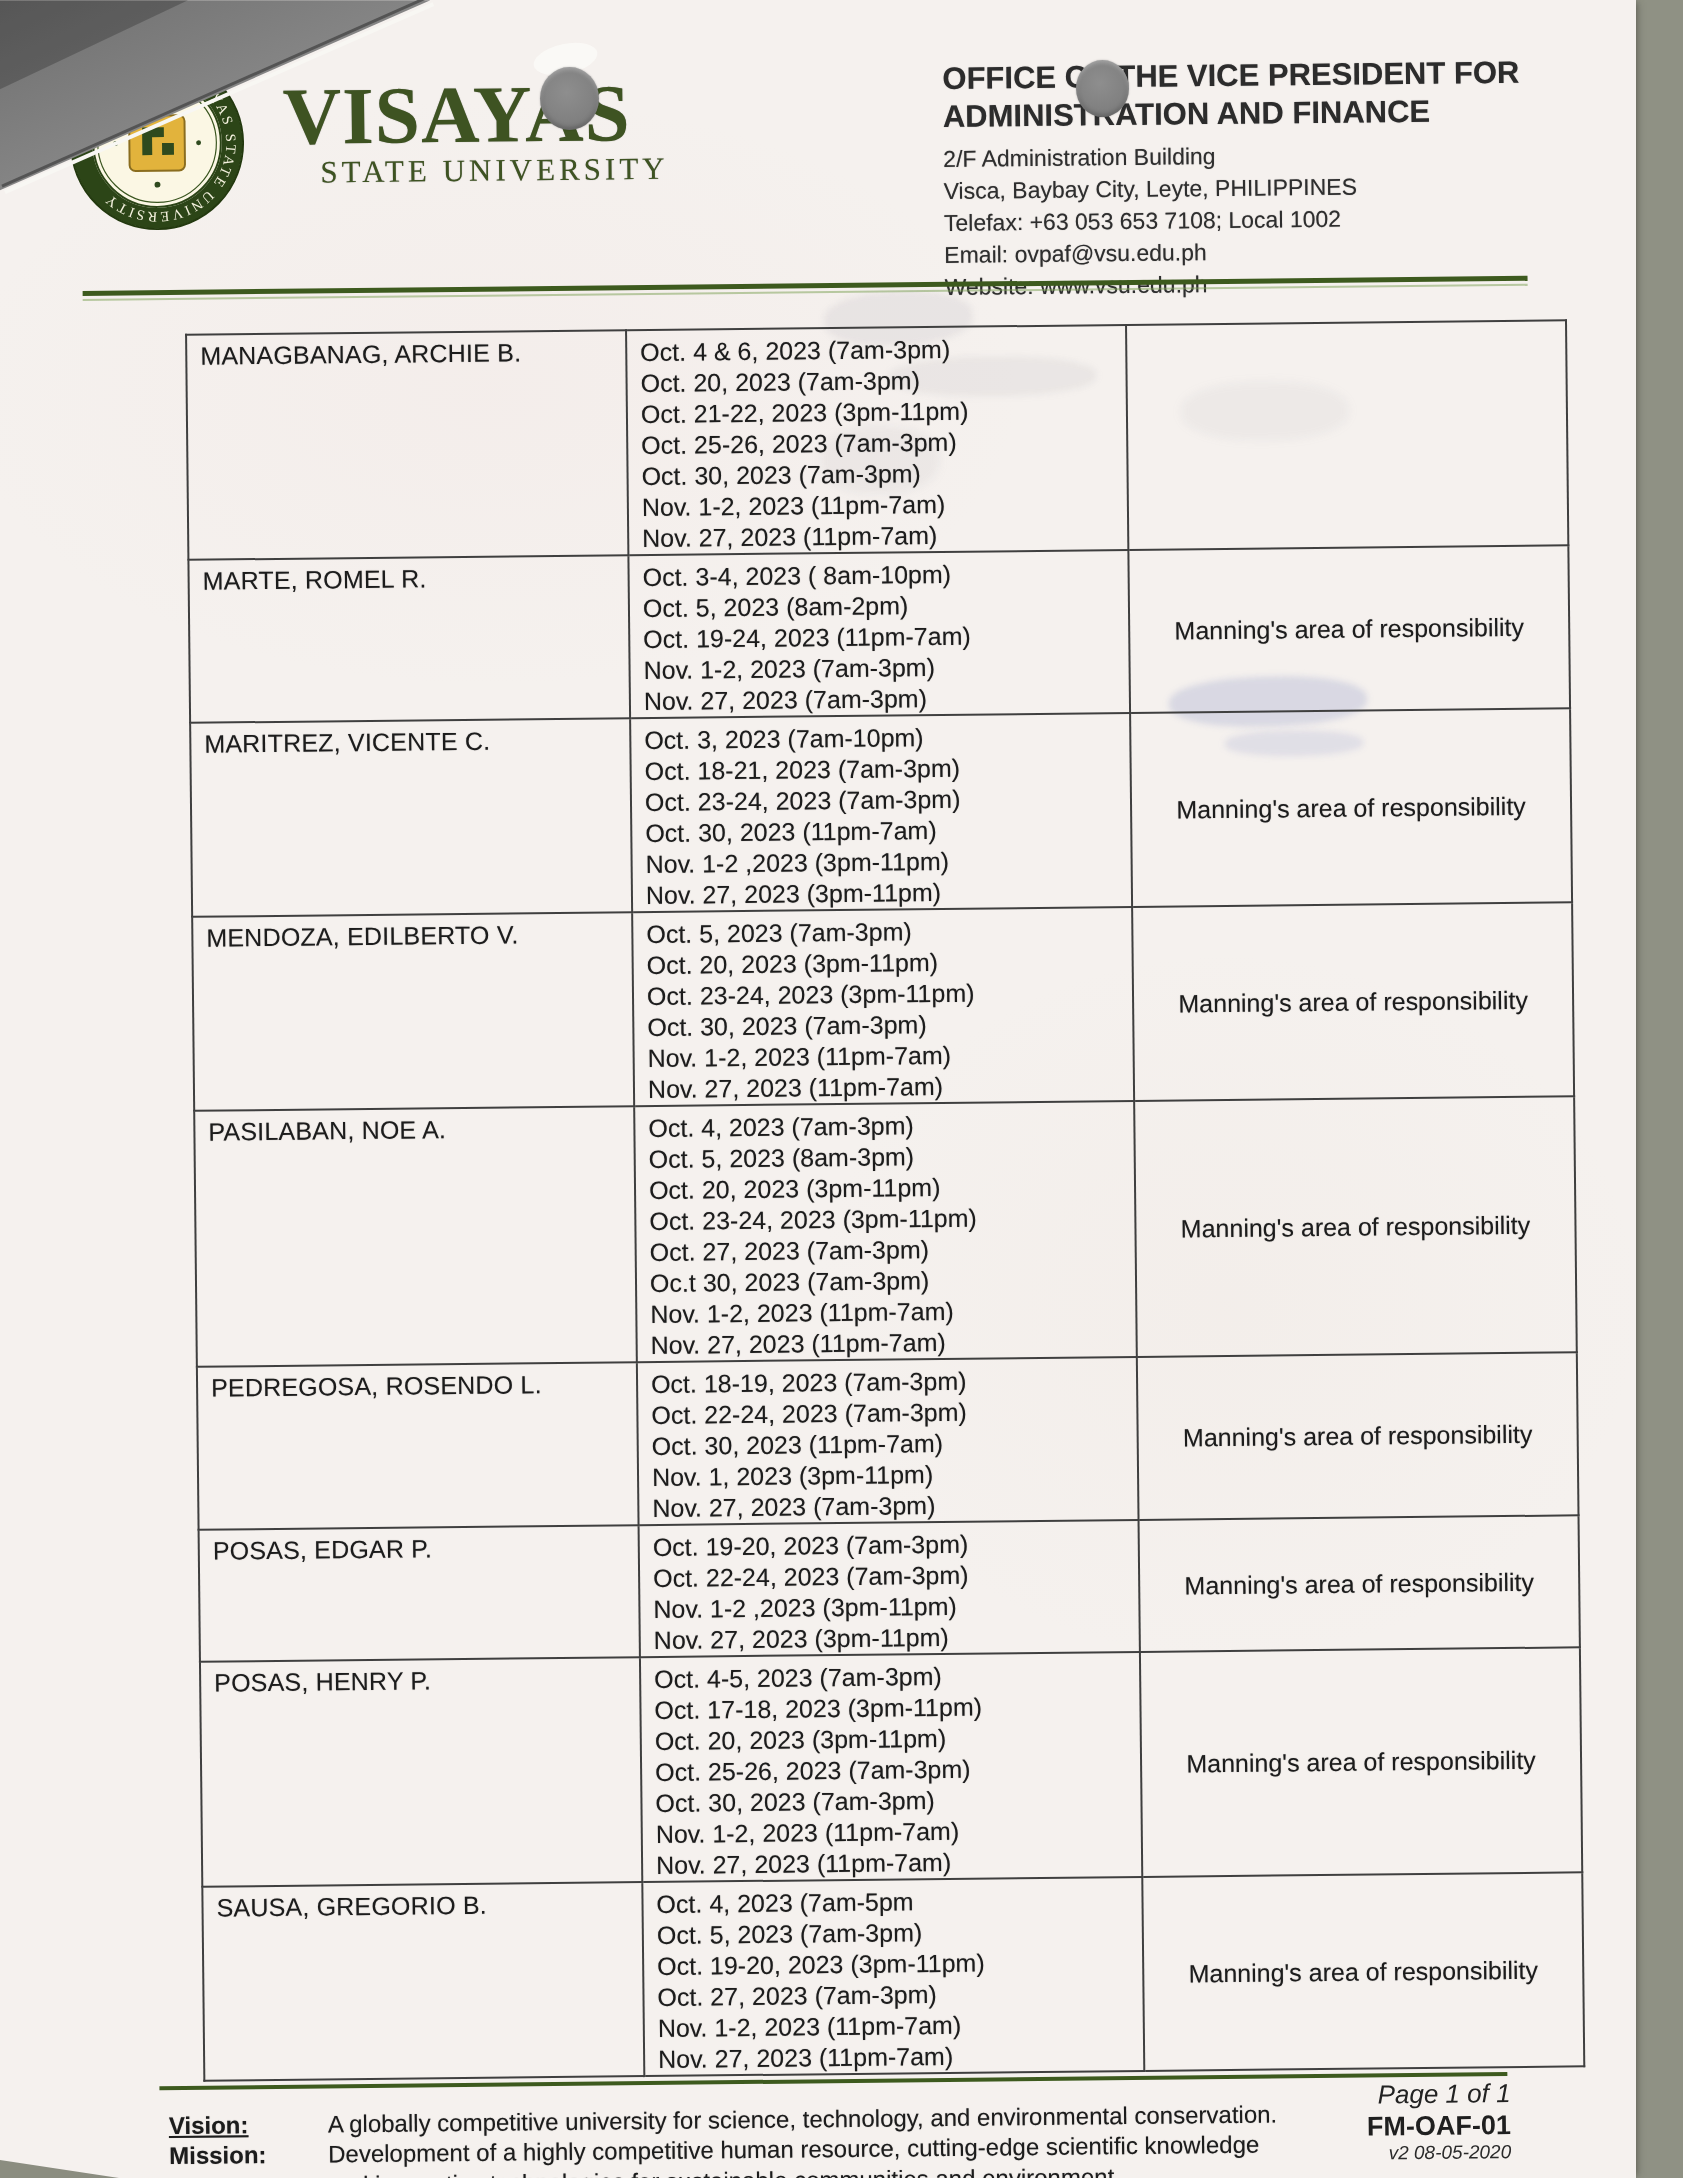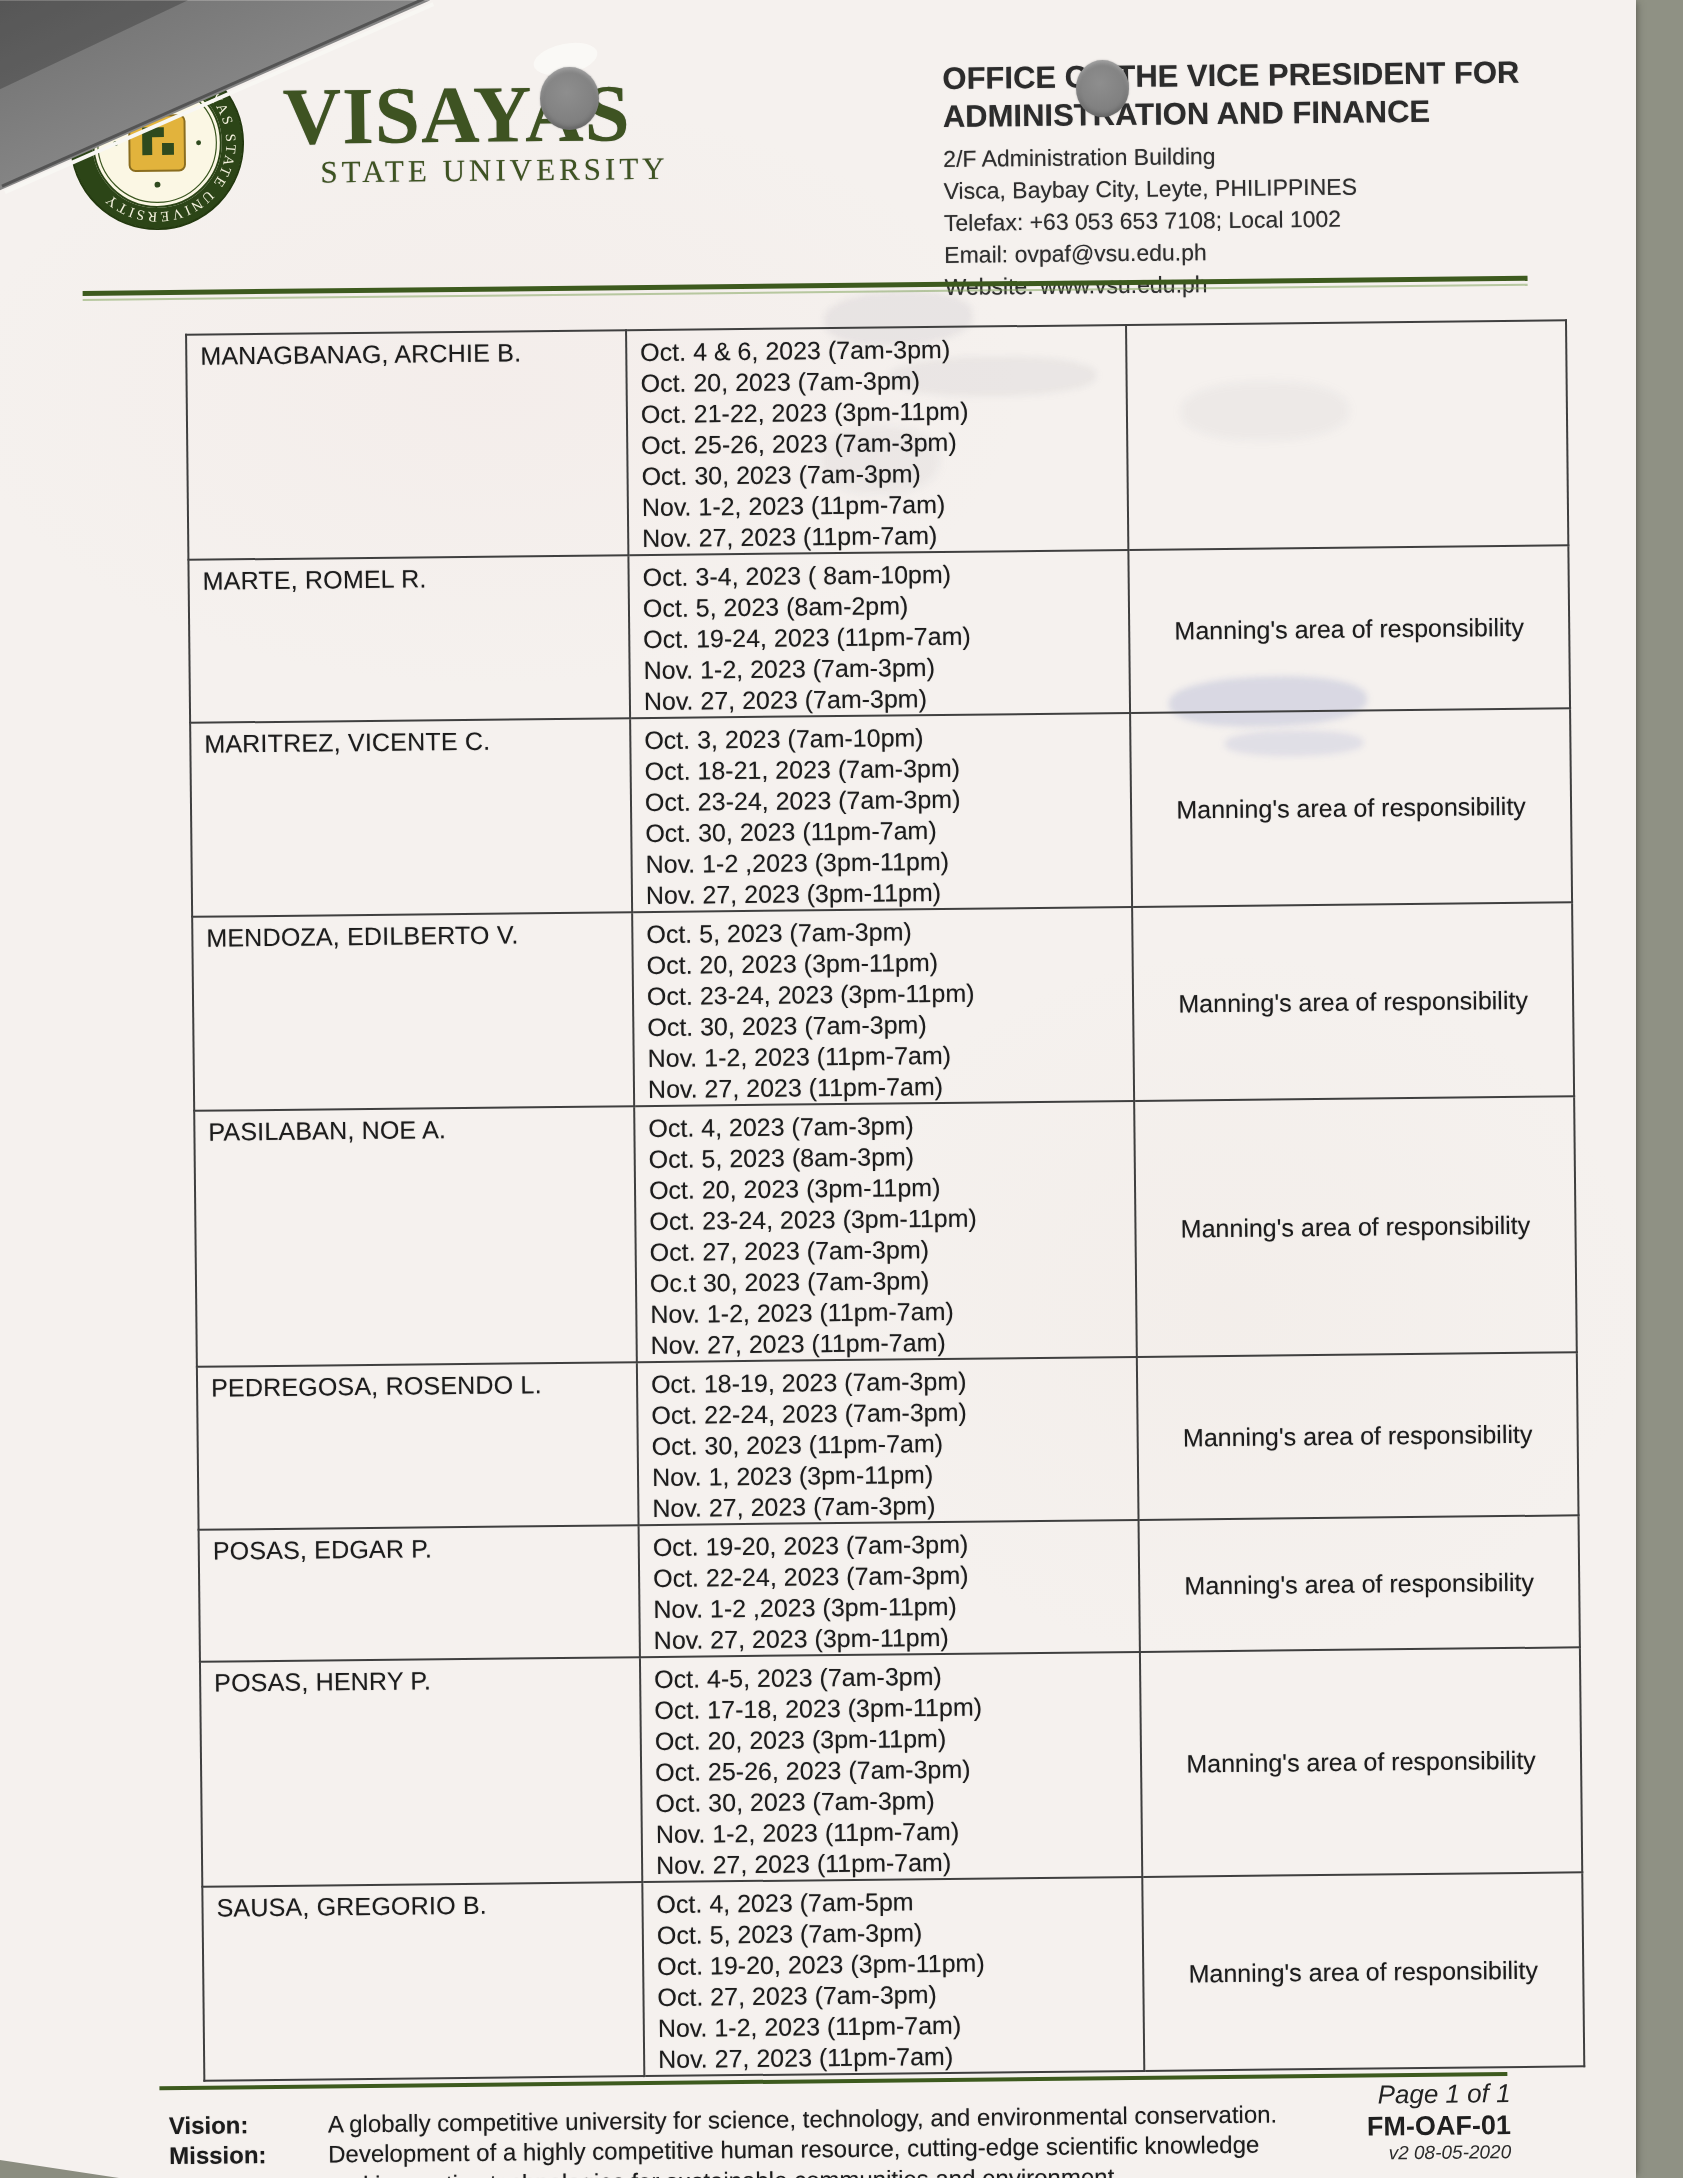--- a/index.html
+++ b/index.html
@@ -220,21 +220,21 @@
                 <div class="date-line">Oct. 27, 2023 (7am-3pm)</div>
                 <div class="date-line">Nov. 1-2, 2023 (11pm-7am)</div>
                 <div class="date-line">Nov. 27, 2023 (11pm-7am)</div>
               </td>
               <td class="remarks-cell">Manning's area of responsibility</td>
             </tr>
           </tbody>
       </table>
 
       <div class="rule-bottom"></div>
-      <div class="txt footer-label scan-ink" style="left:158px;top:2105px;">Vision:</div>
+      <div class="txt footer-label scan-ink" style="left:158px;top:2105px;text-decoration:underline;">Vision:</div>
       <div class="txt footer-text scan-ink" style="left:317px;top:2105px;">A globally competitive university for science, technology, and environmental conservation.</div>
       <div class="txt footer-label scan-ink" style="left:158px;top:2135px;">Mission:</div>
       <div class="txt footer-text scan-ink" style="left:317px;top:2135px;">Development of a highly competitive human resource, cutting-edge scientific knowledge</div>
       <div class="txt footer-text scan-ink" style="left:317px;top:2166px;">and innovative technologies for sustainable communities and environment</div>
 
       <div class="txt page-label">Page 1 of 1</div>
       <div class="txt form-code">FM-OAF-01</div>
       <div class="txt form-version">v2 08-05-2020</div>
     </div>
 

